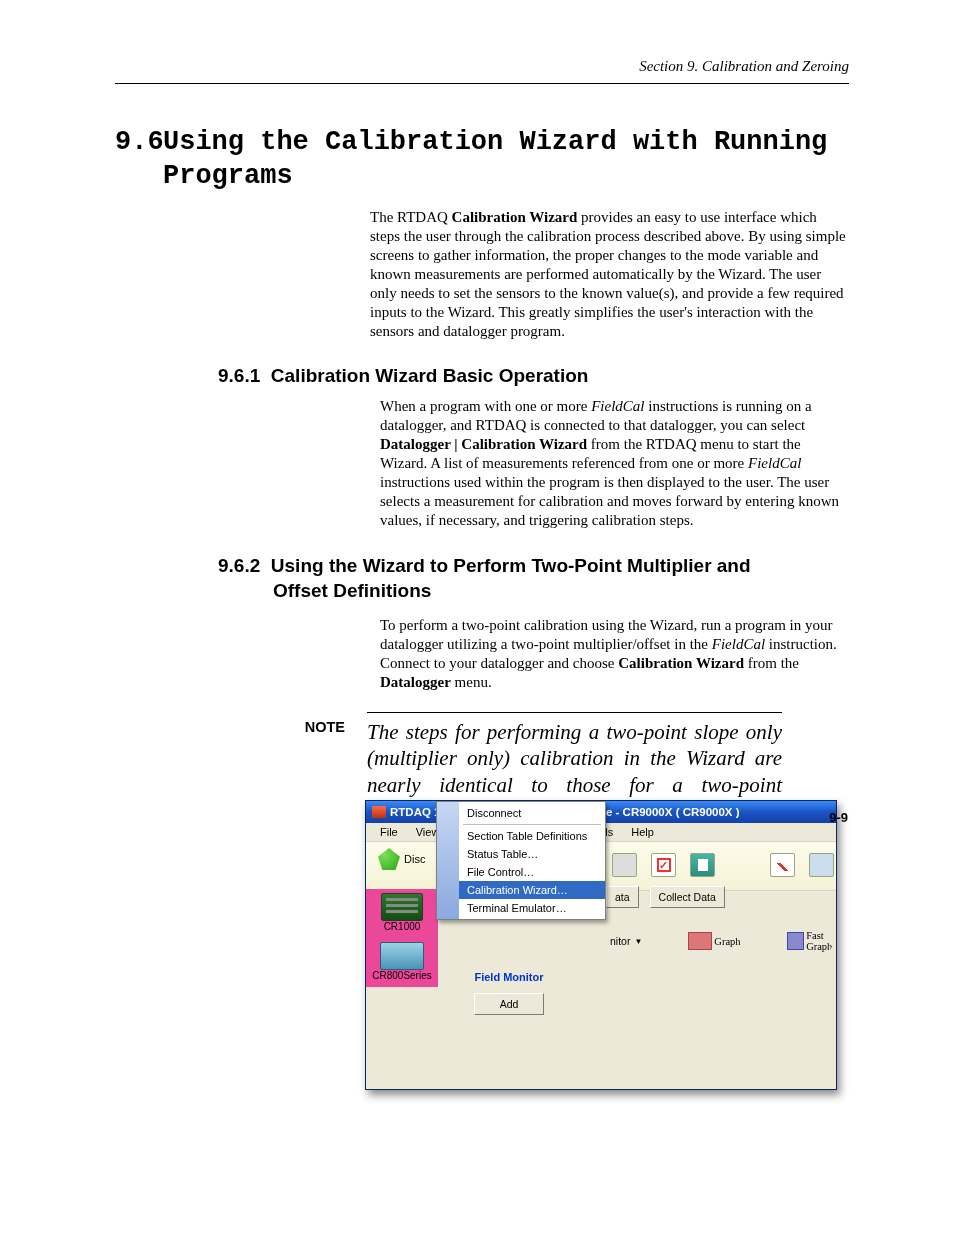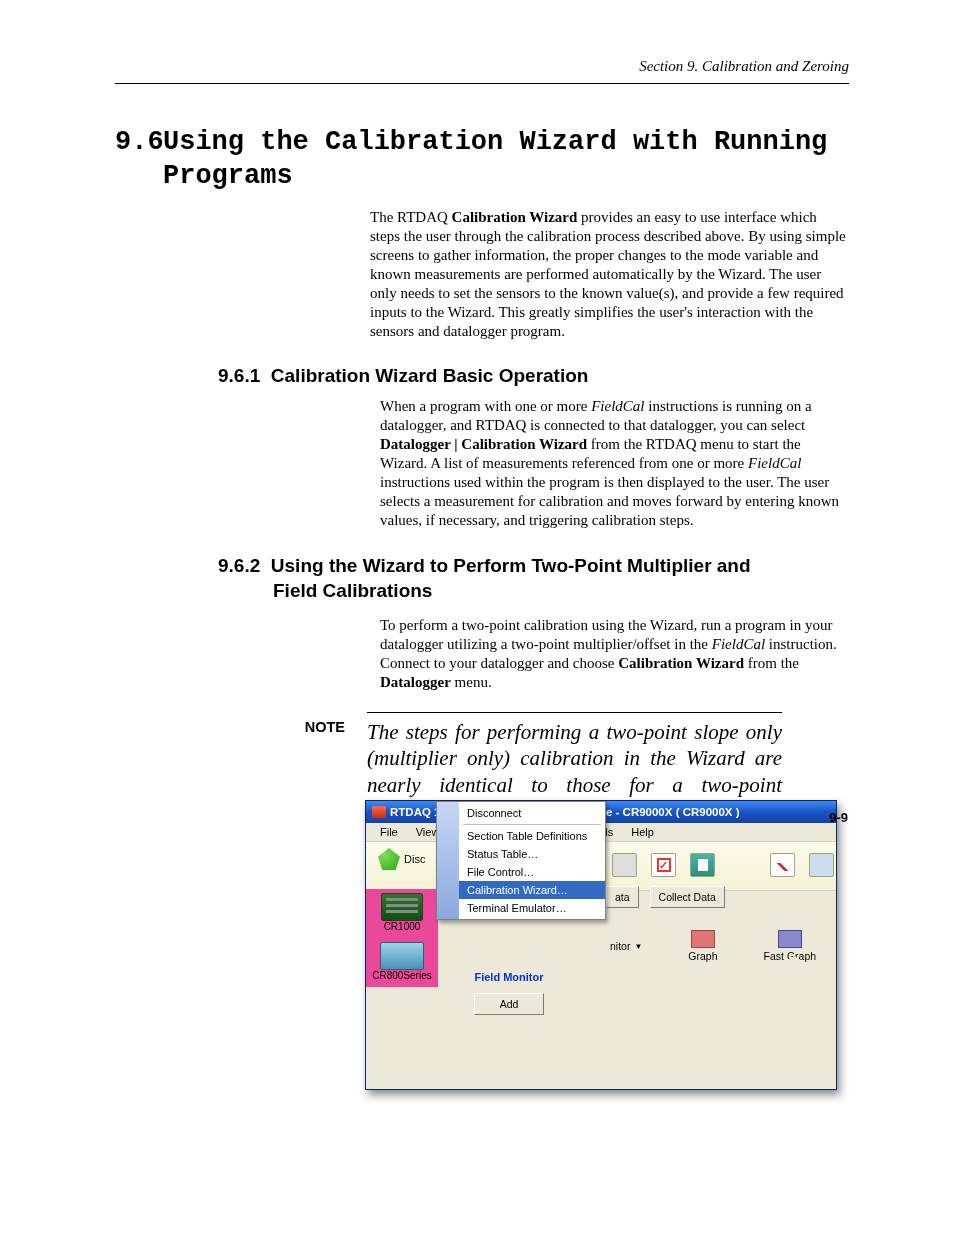--- a/index.html
+++ b/index.html
@@ -296,21 +296,21 @@
     display: flex; align-items: center;
     font-size: 10.5px;
   }
   .labelrow {
     display: flex;
     gap: 46px;
     font-size: 10.5px;
     margin-top: 22px;
     padding-left: 4px;
   }
-  .labelrow .lab { display: flex; flex-direction: column; align-items: center; gap: 2px; }
+  .labelrow .lab { display: flex; flex-direction: row; align-items: center; gap: 2px; font-family: Liberation Serif, serif; }
   .labelrow .licon { width: 22px; height: 16px; background: #d77; border:1px solid #a44; }
   .labelrow .licon2 { width: 22px; height: 16px; background: #88c; border:1px solid #44a; }
   .fm {
     position: absolute;
     left: 88px; top: 170px;
     width: 110px;
     text-align: center;
   }
   .fm-title {
     color: #0033cc;
@@ -360,21 +360,21 @@
   <div class="h2">
     <span>9.6.1</span>&nbsp;&nbsp;<span>Calibration Wizard Basic Operation</span>
   </div>
 
   <div class="body-2">
     <span>When a program with one or more </span><span class="ital">FieldCal</span><span> instructions is running on a datalogger, and RTDAQ is connected to that datalogger, you can select </span><span class="bold">Datalogger | Calibration Wizard</span><span> from the RTDAQ menu to start the Wizard.  A list of measurements referenced from one or more </span><span class="ital">FieldCal</span><span> instructions used within the program is then displayed to the user.  The user selects a measurement for calibration and moves forward by entering known values, if necessary, and triggering calibration steps.</span>
   </div>
 
   <div class="h2b">
     <span>9.6.2</span>&nbsp;&nbsp;<span>Using the Wizard to Perform Two-Point Multiplier and</span>
-    <span class="line2">Field Calibrations</span>
+    <span class="line2">Offset Definitions</span>
   </div>
 
   <div class="body-3">
     <span>To perform a two-point calibration using the Wizard, run a program in your datalogger utilizing a two-point multiplier/offset in the </span><span class="ital">FieldCal</span><span> instruction.  Connect to your datalogger and choose </span><span class="bold">Calibration Wizard</span><span> from the </span><span class="bold">Datalogger</span><span> menu.</span>
   </div>
 
   <div class="note-block">
     <hr class="note-hr">
     <div class="note-row">
       <div class="note-label">NOTE</div>

